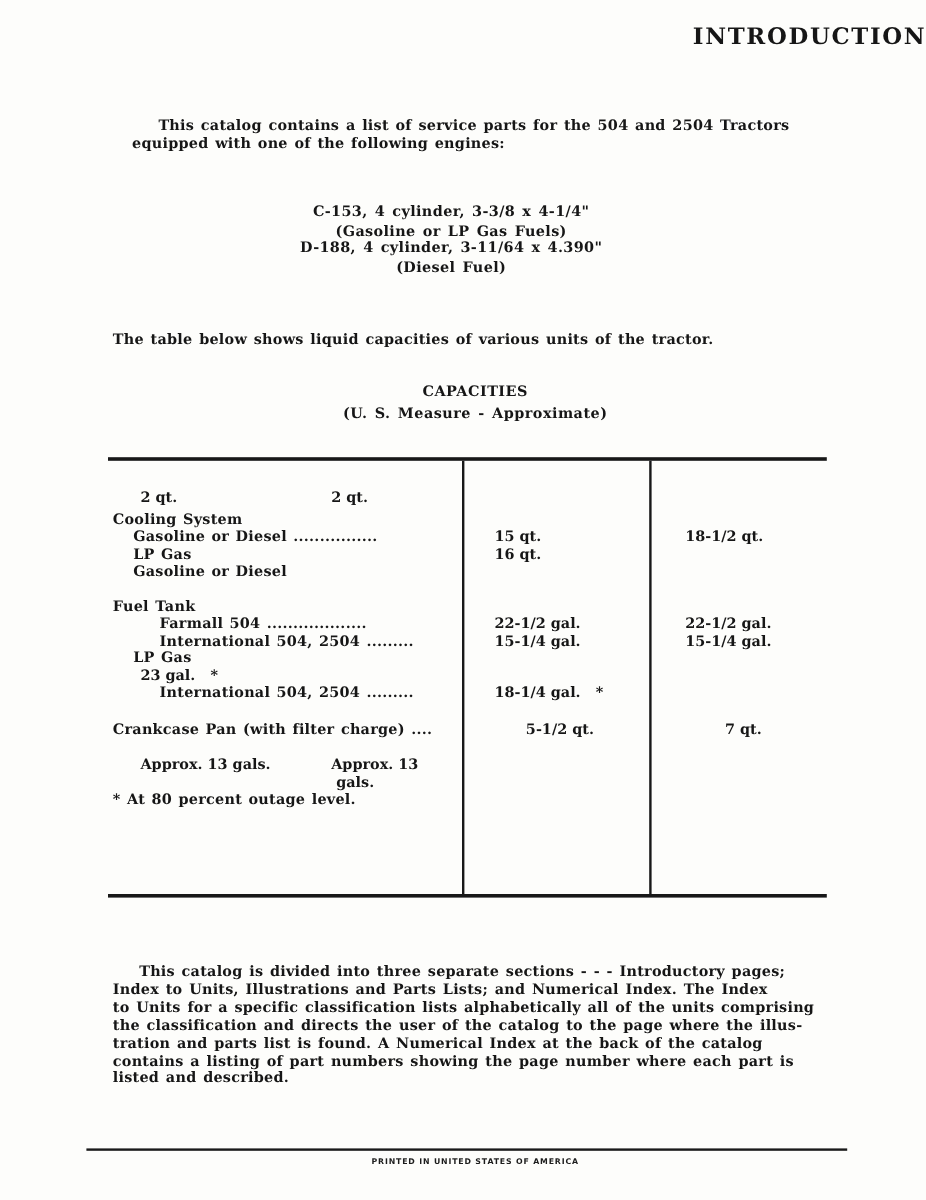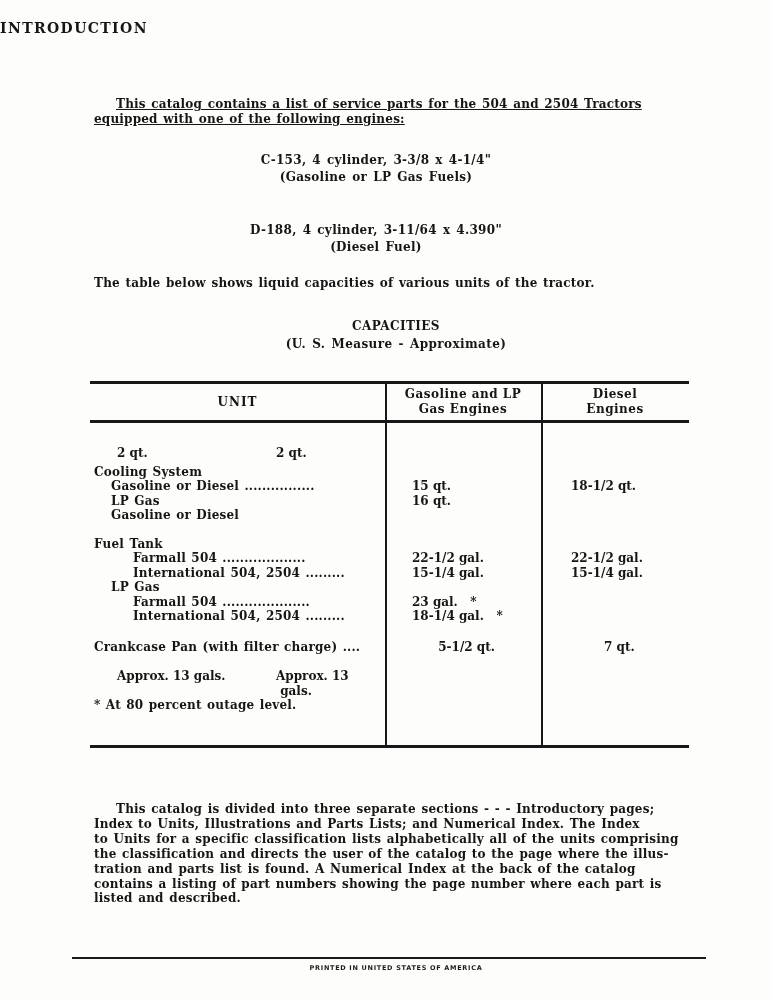--- a/index.html
+++ b/index.html
@@ -12,39 +12,39 @@
     font-family:"DejaVu Serif","Liberation Serif",serif;
     font-weight:700;
     font-size:12px;
     overflow:hidden;
   }
   .abs{position:absolute;}
   .pre{white-space:pre-line;}
 
   .doc-title{
     top:20px;left:0;width:772px;
-    text-align:left;
-    font-size:14px;
+    text-align:right;
+    font-size:19px;
     letter-spacing:1.4px;
   }
   .para{
     line-height:15.2px;
     letter-spacing:0.2px;
     word-spacing:1.2px;
   }
-  .intro-para{top:97px;left:94px;width:640px;text-indent:22px;text-decoration:underline;}
+  .intro-para{top:97px;left:110px;width:640px;text-indent:22px;}
   .engine-block{
     left:0;width:752px;
     text-align:center;
     line-height:17px;
     letter-spacing:0.3px;
     word-spacing:1.5px;
   }
-  .engine-1{top:152px;}
-  .engine-2{top:222px;}
+  .engine-1{top:168px;}
+  .engine-2{top:198px;}
   .table-intro{top:276px;left:94px;width:640px;}
   .cap-head{
     left:20px;width:752px;
     text-align:center;
     line-height:17.5px;
     letter-spacing:0.4px;
     word-spacing:1.5px;
   }
   .cap-head{top:318px;}
 
@@ -140,27 +140,20 @@
 
   <div class="abs para table-intro">The table below shows liquid capacities of various units of the tractor.</div>
 
   <div class="abs cap-head pre">CAPACITIES
 (U. S. Measure - Approximate)</div>
 
   <div class="abs cap-table">
     <div class="vline vline-1"></div>
     <div class="vline vline-2"></div>
 
-    <div class="thead">
-      <div class="th th-unit">UNIT</div>
-      <div class="th th-gas">Gasoline and LP
-Gas Engines</div>
-      <div class="th th-diesel">Diesel
-Engines</div>
-    </div>
 
     <div class="tbody">
 
       <div class="trow">
         <div class="c-gas">2 qt.</div>
         <div class="c-diesel">2 qt.</div>
       </div>
 
       <div class="trow sp-lg">
         <div class="c-unit">Cooling System</div>
@@ -204,21 +197,20 @@
         <div class="c-diesel">15-1/4 gal.</div>
       </div>
 
       <div class="trow ind1">
         <div class="c-unit">LP Gas</div>
         <div class="c-gas"></div>
         <div class="c-diesel"></div>
       </div>
 
       <div class="trow ind2">
-        <div class="c-unit">Farmall 504 ....................</div>
         <div class="c-gas">23 gal.   *</div>
         <div class="c-diesel"></div>
       </div>
 
       <div class="trow ind2">
         <div class="c-unit">International 504, 2504 .........</div>
         <div class="c-gas">18-1/4 gal.   *</div>
         <div class="c-diesel"></div>
       </div>
 

